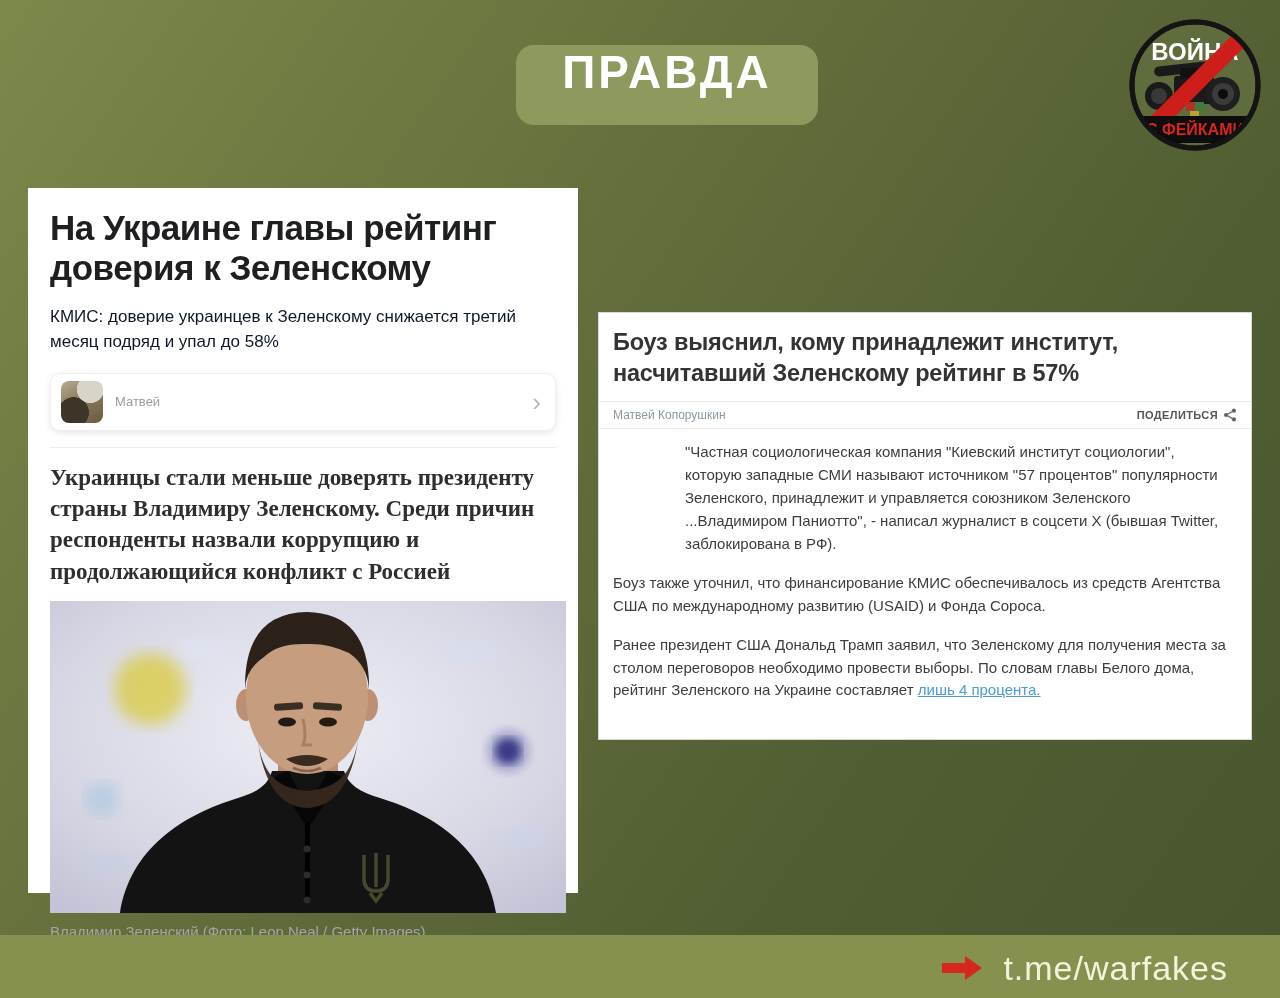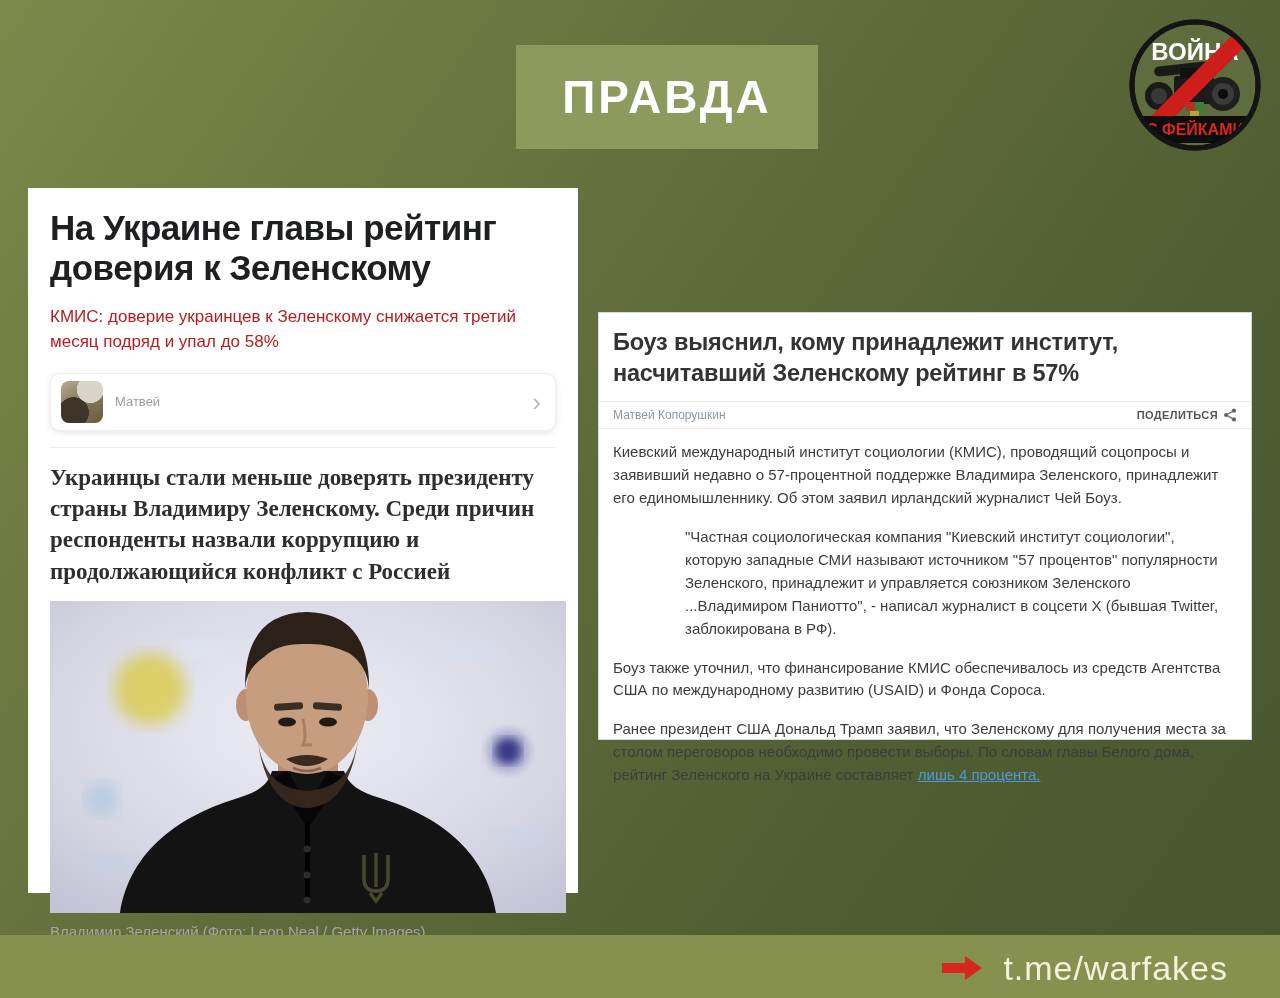--- a/index.html
+++ b/index.html
@@ -4,39 +4,39 @@
 <style>
   * { margin:0; padding:0; box-sizing:border-box; }
   html,body { width:1280px; height:998px; overflow:hidden; }
   body { font-family:"Liberation Sans", sans-serif; }
   #canvas {
     position:relative; width:1280px; height:998px;
     background:linear-gradient(125deg,#7d884b 0%,#66713d 35%,#515e33 70%,#49552e 100%);
   }
   
   .banner {
-    position:absolute; left:516px; top:45px; width:302px; height:104px;
-    background:#8d9a5d; display:flex; align-items:center; justify-content:center;
+    position:absolute; left:516px; top:45px; width:302px; height:80px;
+    background:#8d9a5d; display:flex; justify-content:center;border-radius:18px;
   }
   .banner-title {
     color:#ffffff; font-size:46px; font-weight:800; letter-spacing:3px;
   }
   
   .logo { position:absolute; left:1128px; top:18px; width:134px; height:134px; }
   
   .card-left {
     position:absolute; left:28px; top:188px; width:550px; height:705px;
     background:#ffffff; padding:20px 22px 0 22px;
   }
   .l-headline {
     font-size:35px; line-height:1.14; font-weight:800; color:#1e1f21;
     letter-spacing:-0.5px; width:500px;
   }
   .l-subtitle {
-    margin-top:16px; font-size:17px; line-height:1.5; color:#b91c1c; width:500px;
+    margin-top:16px; font-size:17px; line-height:1.5; color:#0f172a; width:500px;
   }
   .story-box {
     margin-top:18px; height:58px; border:1px solid #f0f0f0; border-radius:10px;
     box-shadow:0 2px 6px rgba(0,0,0,0.10);
     display:flex; align-items:center; padding:0 14px 0 10px; background:#fff;
   }
   .story-thumb {
     width:42px; height:42px; border-radius:8px; flex:0 0 42px;
     background:
       radial-gradient(circle at 70% 20%, #d8d4c8 0 30%, transparent 31%),
@@ -207,21 +207,20 @@
         <span class="r-share-label">ПОДЕЛИТЬСЯ</span>
         <svg width="14" height="14" viewBox="0 0 16 16">
           <circle cx="12.5" cy="3" r="2.4" fill="#666"></circle>
           <circle cx="3.5" cy="8" r="2.4" fill="#666"></circle>
           <circle cx="12.5" cy="13" r="2.4" fill="#666"></circle>
           <path d="M3.5 8 L12.5 3 M3.5 8 L12.5 13" stroke="#666" stroke-width="1.4"></path>
         </svg>
       </span>
     </div>
     <div class="r-body">
-      <p>Киевский международный институт социологии (КМИС), проводящий соцопросы и заявивший недавно о 57-процентной поддержке Владимира Зеленского, принадлежит его единомышленнику. Об этом заявил ирландский журналист Чей Боуз.</p>
       <p class="r-quote">"Частная социологическая компания "Киевский институт социологии", которую западные СМИ называют источником "57 процентов" популярности Зеленского, принадлежит и управляется союзником Зеленского ...Владимиром Паниотто", - написал журналист в соцсети X (бывшая Twitter, заблокирована в РФ).</p>
       <p>Боуз также уточнил, что финансирование КМИС обеспечивалось из средств Агентства США по международному развитию (USAID) и Фонда Сороса.</p>
       <p><span>Ранее президент США Дональд Трамп заявил, что Зеленскому для получения места за столом переговоров необходимо провести выборы. По словам главы Белого дома, рейтинг Зеленского на Украине составляет </span><span class="r-link">лишь 4 процента.</span></p>
     </div>
   </div>
 
   <div class="footer">
     <svg width="42" height="26" viewBox="0 0 42 26">
       <rect x="1" y="8" width="23" height="10" fill="#d5271b"></rect>
       <polygon points="24,1 41,13 24,25" fill="#d5271b"></polygon>

